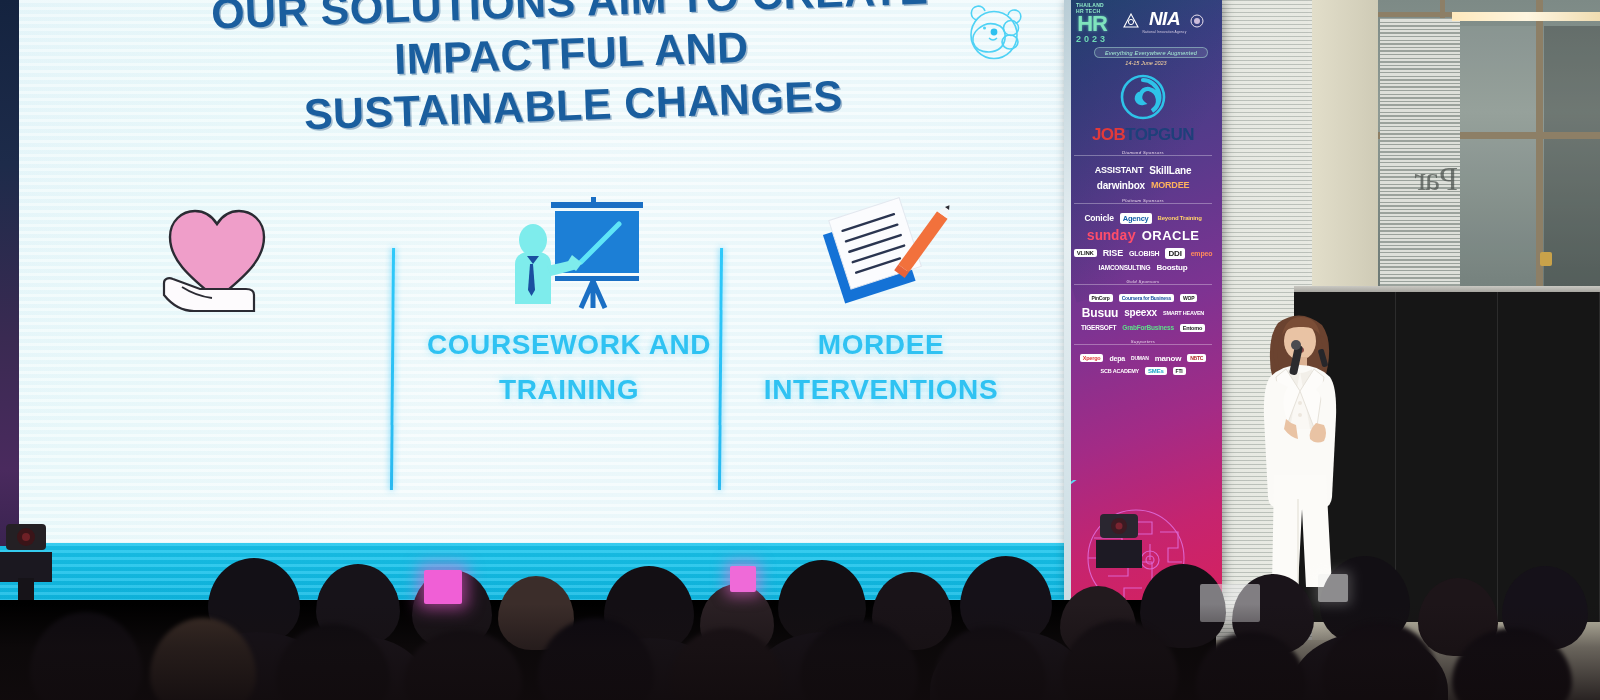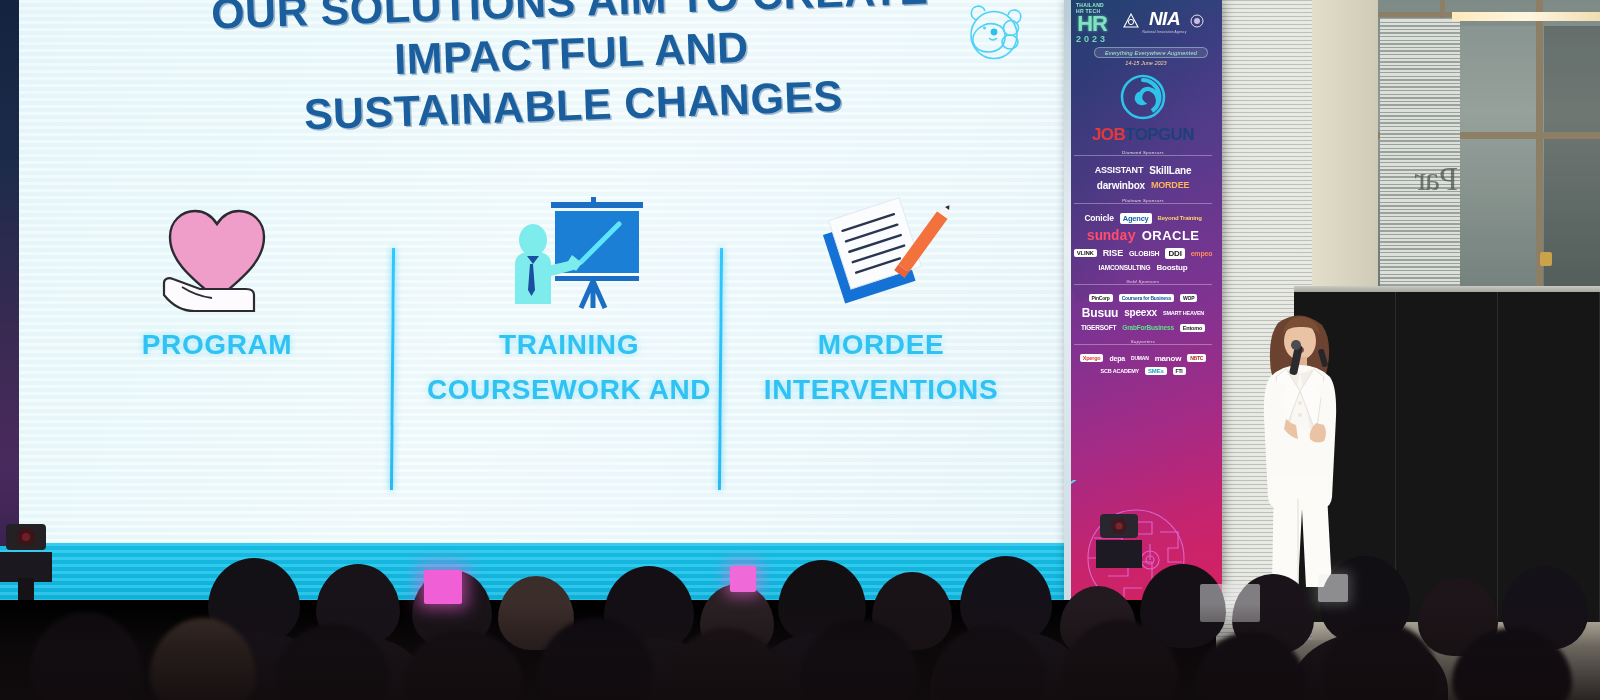--- a/index.html
+++ b/index.html
@@ -226,21 +226,20 @@
 
         <div class="col c1">
           <div class="icon-wrap">
             <svg viewBox="0 0 150 130" width="150" height="130">
               <path d="M75 112 C45 88 28 72 28 50 C28 34 40 24 53 24 C62 24 70 29 75 37 C80 29 88 24 97 24 C110 24 122 34 122 50 C122 72 105 88 75 112 Z" fill="#ef9ec9" stroke="#2b2b33" stroke-width="2.4"></path>
               <path d="M22 96 C22 92 26 90 31 92 L58 102 L104 102 C110 102 112 104 112 108 L112 124 L52 124 C40 124 30 118 22 108 Z" fill="#fdfbfd" stroke="#2b2b33" stroke-width="2.2"></path>
               <path d="M40 100 q14 9 30 11" fill="none" stroke="#2b2b33" stroke-width="1.8"></path>
             </svg>
           </div>
           <div class="col-label">
-            <div>PROGRAM</div>
           </div>
         </div>
 
         <div class="col c2">
           <div class="icon-wrap">
             <svg viewBox="0 0 160 120" width="160" height="120">
               <rect x="62" y="10" width="92" height="6" fill="#1a6fc4"></rect>
               <rect x="102" y="5" width="5" height="6" fill="#1a6fc4"></rect>
               <rect x="66" y="19" width="84" height="62" fill="#1c7fd6"></rect>
               <rect x="66" y="84" width="84" height="5" fill="#1a6fc4"></rect>
@@ -248,22 +247,22 @@
               <path d="M104 89 L92 116 M104 89 L116 116 M104 89 L104 116" stroke="#1a6fc4" stroke-width="5" fill="none"></path>
               <ellipse cx="44" cy="48" rx="14" ry="16" fill="#7eecec"></ellipse>
               <path d="M26 72 q0 -12 18 -13 q18 1 18 13 l0 40 l-36 0 z" fill="#7eecec"></path>
               <path d="M38 64 l6 8 l6 -8 z" fill="#1a4fa0"></path>
               <path d="M41 72 l3 0 l2 26 l-3.5 6 l-3.5 -6 z" fill="#1a4fa0"></path>
               <path d="M58 74 q14 -3 26 -6 l4 9 q-14 4 -26 7 z" fill="#7eecec"></path>
               <path d="M83 63 l10 8 l-6 8 l-9 -8 z" fill="#7eecec"></path>
             </svg>
           </div>
           <div class="col-label">
+            <div>COURSEWORK AND</div>
             <div>TRAINING</div>
-            <div>COURSEWORK AND</div>
           </div>
         </div>
 
         <div class="col c3">
           <div class="icon-wrap">
             <svg viewBox="0 0 160 120" width="160" height="120">
               <g transform="rotate(-18 80 60)">
                 <rect x="30" y="26" width="74" height="72" fill="#1472d6"></rect>
                 <rect x="40" y="14" width="74" height="72" fill="#fbfcfe" stroke="#e3e8ef" stroke-width="1"></rect>
                 <g stroke="#2a3550" stroke-width="2.4" stroke-linecap="round">

